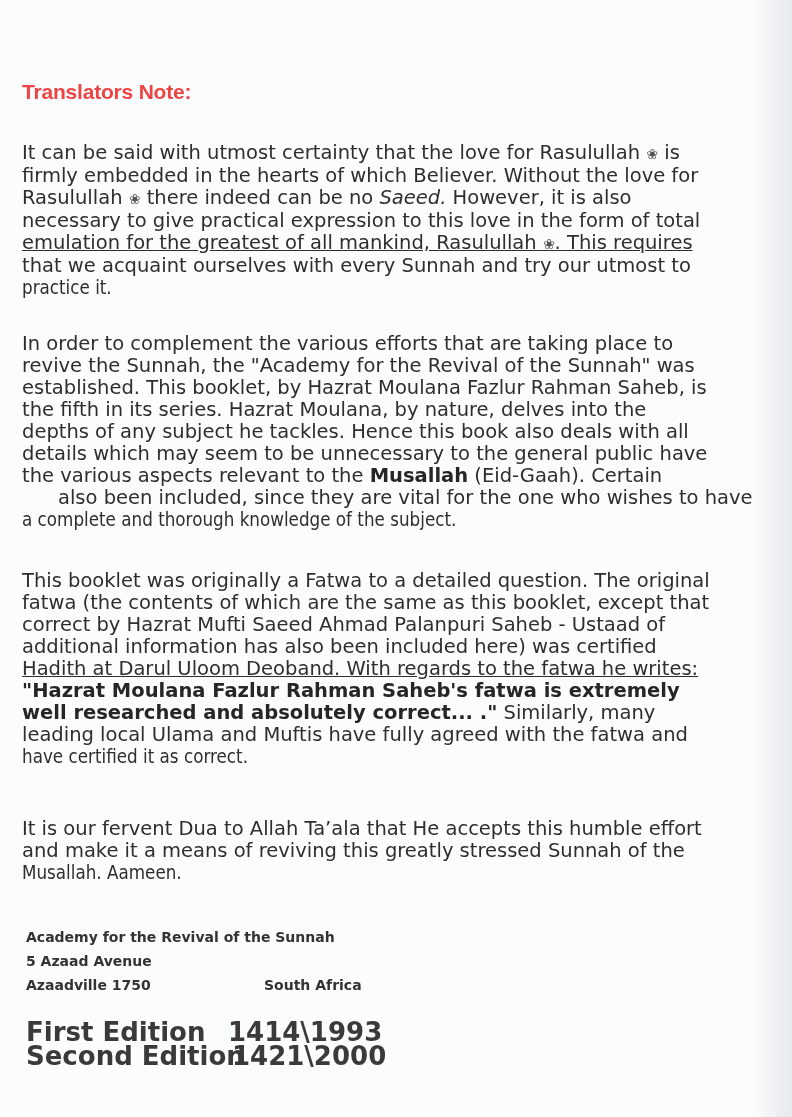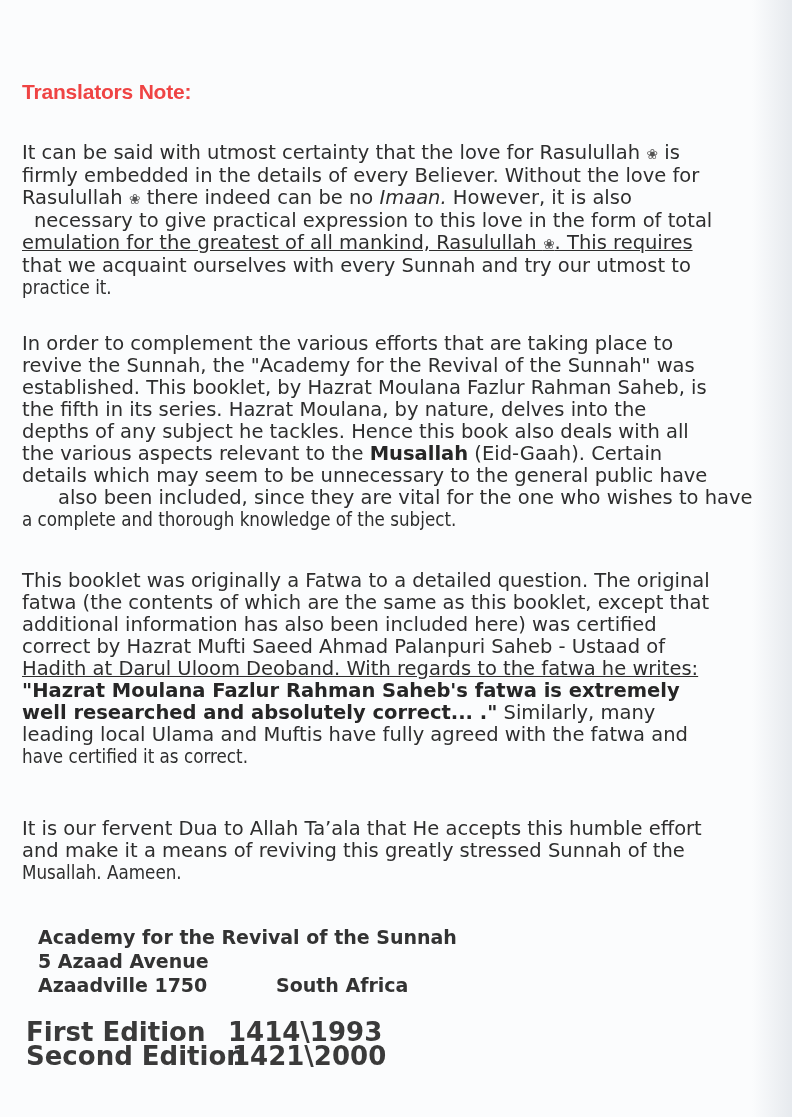--- a/index.html
+++ b/index.html
@@ -32,64 +32,64 @@
   }
   .para b { font-weight: bold; color: #262626; }
   .honorific { font-size: 14px; color: #555; }
   #p1 { top: 142px; }
   #p2 { top: 333px; }
   #p3 { top: 570px; }
   #p4 { top: 818px; }
   .address {
     position: absolute; left: 26px; top: 925px;
     font-family: "DejaVu Sans", sans-serif;
-    font-weight: bold; font-size: 19px; line-height: 24px; color: #333; margin-left: 12px;
+    font-weight: bold; font-size: 14px; line-height: 24px; color: #333;
   }
   .address .ln { display: block; white-space: nowrap; }
   .address .country { position: absolute; left: 238px; }
   .editions {
     position: absolute; left: 26px; top: 1020px;
     font-weight: bold; font-size: 26px; line-height: 24px; color: #3a3a3a;
   }
   .editions .row { display: block; position: relative; height: 24px; white-space: nowrap; }
   .editions .year { position: absolute; left: 202px; }
   .editions .row.second .year { left: 206px; }
 </style>
 </head>
 <body>
 
 <div class="page-shade"></div>
 
 <div class="heading">Translators Note:</div>
 
 <div class="para" id="p1">
     <span class="ln" style="transform: scaleX(1);">It can be said with utmost certainty that the love for Rasulullah <span class="honorific">❀</span> is</span>
-    <span class="ln" style="transform: scaleX(1);">firmly embedded in the details of every Believer. Without the love for</span>
-    <span class="ln" style="transform: scaleX(1);">Rasulullah <span class="honorific">❀</span> there indeed can be no <i>Imaan.</i> However, it is also</span>
-    <span class="ln" style="transform: scaleX(1); margin-left: 12px;">necessary to give practical expression to this love in the form of total</span>
+    <span class="ln" style="transform: scaleX(1);">firmly embedded in the hearts of which Believer. Without the love for</span>
+    <span class="ln" style="transform: scaleX(1);">Rasulullah <span class="honorific">❀</span> there indeed can be no <i>Saeed.</i> However, it is also</span>
+    <span class="ln" style="transform: scaleX(1);">necessary to give practical expression to this love in the form of total</span>
     <span class="ln" style="transform: scaleX(1); text-decoration: underline;">emulation for the greatest of all mankind, Rasulullah <span class="honorific">❀</span>. This requires</span>
     <span class="ln" style="transform: scaleX(1);">that we acquaint ourselves with every Sunnah and try our utmost to</span>
     <span class="ln" style="transform: scaleX(0.86);">practice it.</span>
   </div>
 <div class="para" id="p2">
     <span class="ln" style="transform: scaleX(1);">In order to complement the various efforts that are taking place to</span>
     <span class="ln" style="transform: scaleX(1);">revive the Sunnah, the "Academy for the Revival of the Sunnah" was</span>
     <span class="ln" style="transform: scaleX(1);">established. This booklet, by Hazrat Moulana Fazlur Rahman Saheb, is</span>
     <span class="ln" style="transform: scaleX(1);">the fifth in its series. Hazrat Moulana, by nature, delves into the</span>
     <span class="ln" style="transform: scaleX(1);">depths of any subject he tackles. Hence this book also deals with all</span>
+    <span class="ln" style="transform: scaleX(1);">details which may seem to be unnecessary to the general public have</span>
     <span class="ln" style="transform: scaleX(1);">the various aspects relevant to the <b>Musallah</b> (Eid-Gaah). Certain</span>
-    <span class="ln" style="transform: scaleX(1);">details which may seem to be unnecessary to the general public have</span>
     <span class="ln" style="transform: scaleX(1); margin-left: 36px;">also been included, since they are vital for the one who wishes to have</span>
     <span class="ln" style="transform: scaleX(0.86);">a complete and thorough knowledge of the subject.</span>
   </div>
 <div class="para" id="p3">
     <span class="ln" style="transform: scaleX(1);">This booklet was originally a Fatwa to a detailed question. The original</span>
     <span class="ln" style="transform: scaleX(1);">fatwa (the contents of which are the same as this booklet, except that</span>
+    <span class="ln" style="transform: scaleX(1);">correct by Hazrat Mufti Saeed Ahmad Palanpuri Saheb - Ustaad of</span>
     <span class="ln" style="transform: scaleX(1);">additional information has also been included here) was certified</span>
-    <span class="ln" style="transform: scaleX(1);">correct by Hazrat Mufti Saeed Ahmad Palanpuri Saheb - Ustaad of</span>
     <span class="ln" style="transform: scaleX(1); text-decoration: underline;">Hadith at Darul Uloom Deoband. With regards to the fatwa he writes:</span>
     <span class="ln" style="transform: scaleX(1);"><b>"Hazrat Moulana Fazlur Rahman Saheb's fatwa is extremely</b></span>
     <span class="ln" style="transform: scaleX(1);"><b>well researched and absolutely correct... ."</b> Similarly, many</span>
     <span class="ln" style="transform: scaleX(1);">leading local Ulama and Muftis have fully agreed with the fatwa and</span>
     <span class="ln" style="transform: scaleX(0.86);">have certified it as correct.</span>
   </div>
 <div class="para" id="p4">
     <span class="ln" style="transform: scaleX(1);">It is our fervent Dua to Allah Ta’ala that He accepts this humble effort</span>
     <span class="ln" style="transform: scaleX(1);">and make it a means of reviving this greatly stressed Sunnah of the</span>
     <span class="ln" style="transform: scaleX(0.86);">Musallah. Aameen.</span>

